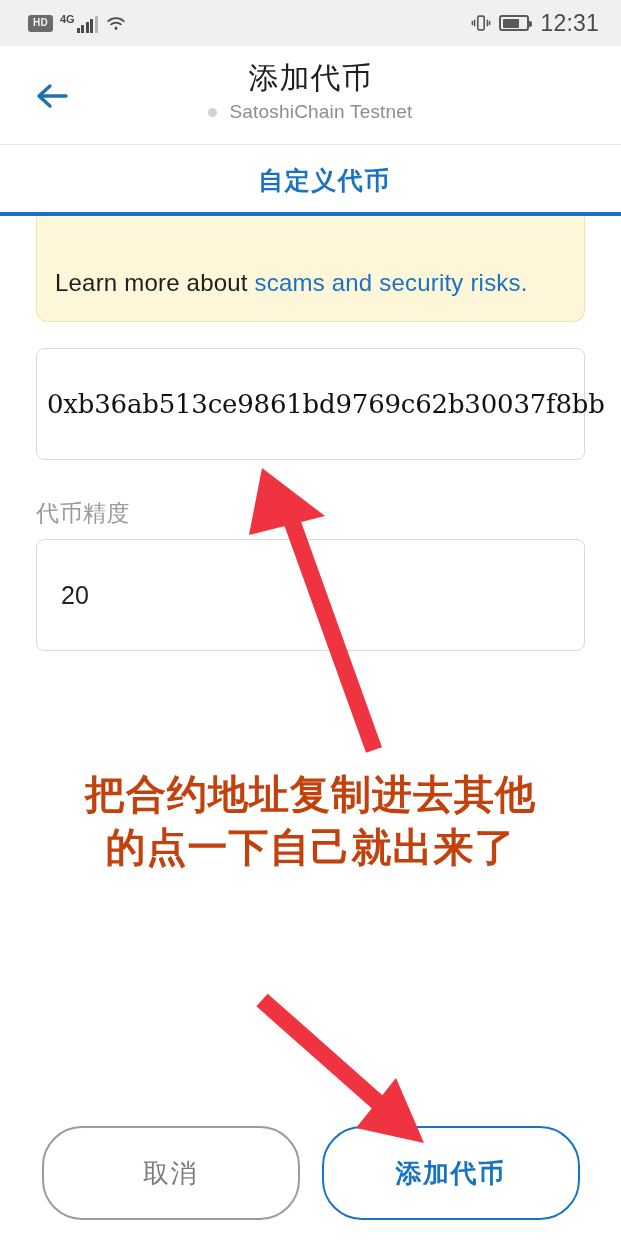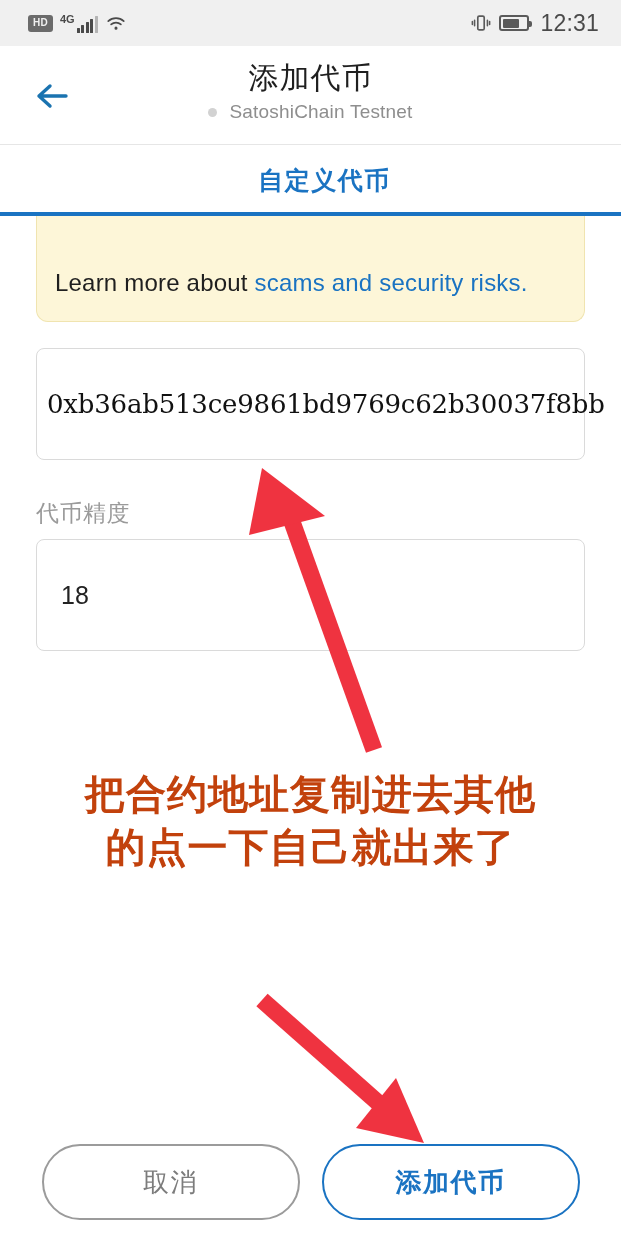--- a/index.html
+++ b/index.html
@@ -209,21 +209,21 @@
     position: absolute;
     left: 0; right: 0;
     bottom: 22px;
     display: flex;
     justify-content: center;
     gap: 22px;
     padding: 0 36px;
   }
   .btn {
     width: 258px;
-    height: 76px;
+    height: 94px;
     border-radius: 40px;
     display: flex;
     align-items: center;
     justify-content: center;
     font-size: 26px;
     background: #ffffff;
     cursor: pointer;
     letter-spacing: 1.5px;
   }
   .btn-cancel {
@@ -329,21 +329,21 @@
     <div class="field">
       <div class="field-box">
         <span class="field-value-mono">0xb36ab513ce9861bd9769c62b30037f8bb</span>
       </div>
     </div>
 
 
     <div class="field field-decimals">
       <div class="field-label">代币精度</div>
       <div class="field-box">
-        <span class="field-value-sans">18</span>
+        <span class="field-value-sans">20</span>
       </div>
     </div>
 
   </div>
 
   <div class="button-row">
     <div class="btn btn-cancel">取消</div>
     <div class="btn btn-add">添加代币</div>
   </div>
 

